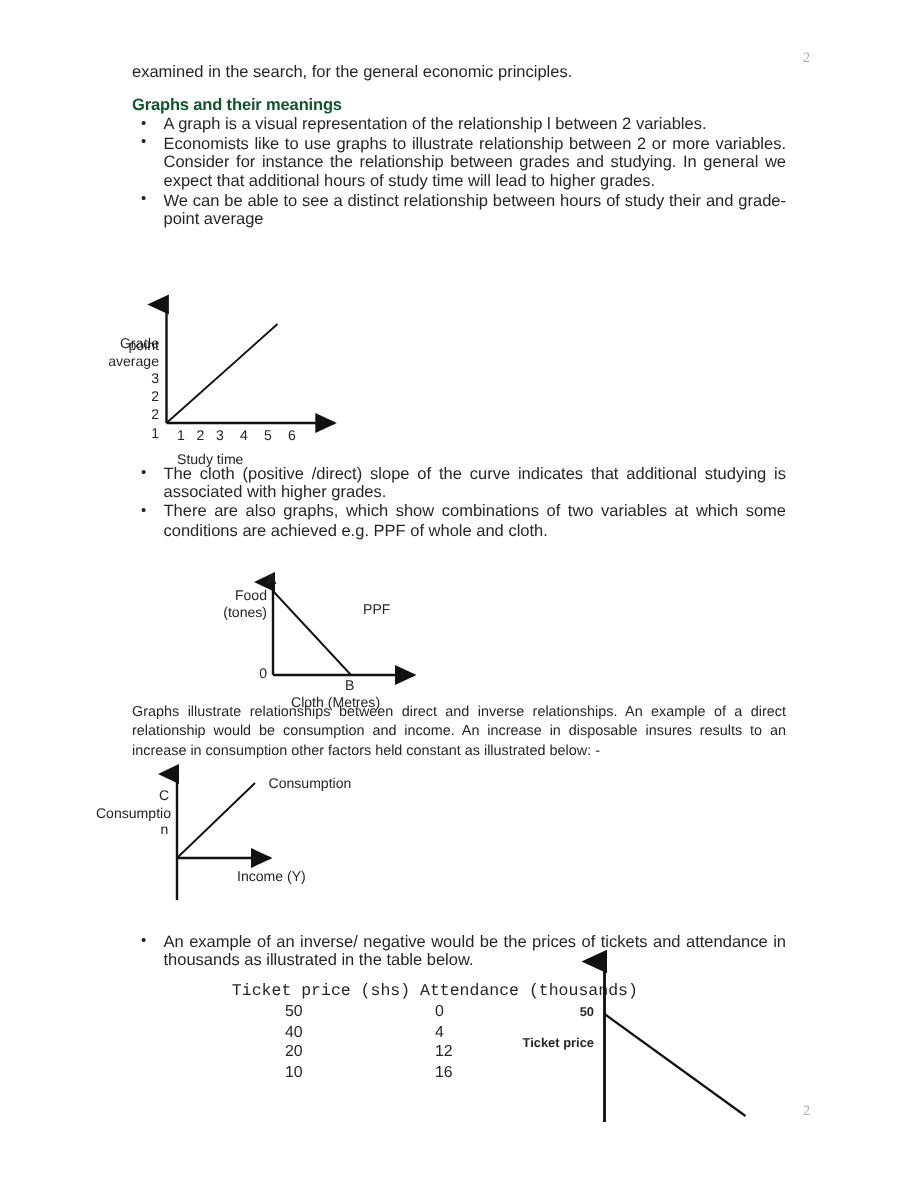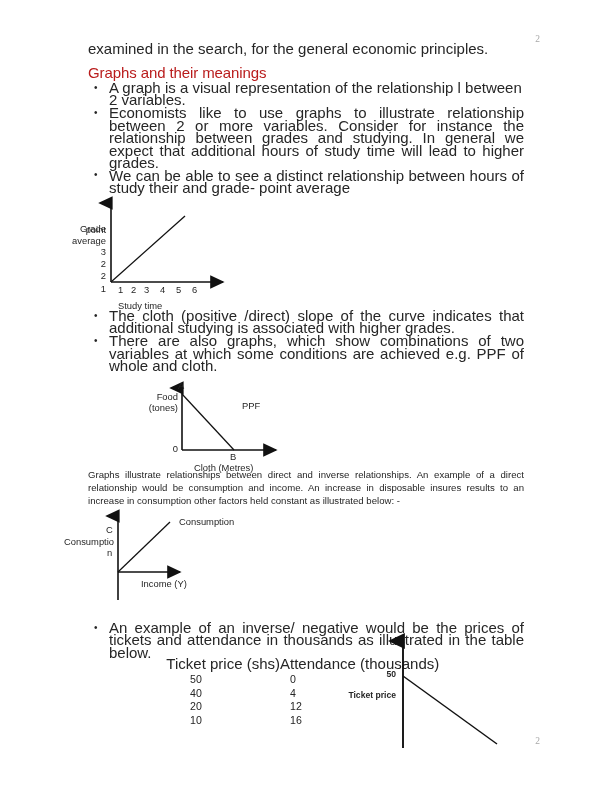--- a/index.html
+++ b/index.html
@@ -26,43 +26,43 @@
     color: #a8a8a8;
     font-family: "Liberation Serif", serif;
   }
   .page-num-top { right: 72px; top: 34px; }
   .page-num-bottom { right: 72px; top: 736px; }
 
   
   .content { position: absolute; left: 88px; top: 42px; width: 436px; }
 
   .intro-line {
-    font-size: 15px;
+    font-size: 11px;
     line-height: 13px;
     color: #262626;
   }
 
   .section-heading {
-    font-size: 15px;
-    font-weight: normal;
+    font-size: 11px;
+    font-weight: bold;
     margin-top: 9px;
     margin-bottom: 1px;
     letter-spacing: -0.1px;
-    color: #b91c1c;
+    color: #14532d;
   }
 
   ul.bullets {
     list-style: none;
     margin: 0;
     padding: 0;
   }
   ul.bullets > li {
     position: relative;
     padding-left: 21px;
-    font-size: 15px;
+    font-size: 11px;
     line-height: 12.4px;
     color: #262626;
     margin-bottom: 0.5px;
   }
   ul.bullets > li::before {
     content: "\2022";
     position: absolute;
     left: 6px;
     top: -0.5px;
     font-size: 10px;
@@ -98,23 +98,24 @@
 
   
   .data-table {
     position: absolute;
     font-size: 10.6px;
     color: #262626;
     border-collapse: collapse;
   }
   .data-table th {
     font-weight: normal;
-    text-align: right;
+    text-align: center;
     padding: 0 0 1px 0;
-    font-size: 15px;
+    font-size: 11px;
+    font-family: Liberation Mono, monospace;
   }
   .data-table td {
     padding: 0 0 1.5px 0;
     font-size: 10.6px;
   }
   .col-price { width: 132px; }
   .cell-indent { padding-left: 42px !important; }
   .cell-indent2 { padding-left: 10px !important; }
 </style>
 </head>
@@ -227,21 +228,21 @@
 
       <line x1="66" y1="64" x2="128" y2="64" stroke="#111" stroke-width="1.6" marker-end="url(#arrR3)"></line>
 
       <line x1="66" y1="64" x2="118" y2="14" stroke="#111" stroke-width="1.25"></line>
     </svg>
 
     <span class="fig-label" style="left:54px; top:16px;">C</span>
     <span class="fig-label right" style="left:-4px; top:28px; width:66px;">Consumptio</span>
     <span class="fig-label" style="left:55px; top:39px;">n</span>
     <span class="fig-label" style="left:127px; top:8px;">Consumption</span>
-    <span class="fig-label" style="left:69px; top:70px;padding-left:20px;">Income (Y)</span>
+    <span class="fig-label" style="left:86px; top:70px;padding-left:20px;">Income (Y)</span>
   </div>
 
   <div class="content" style="top:622px;">
     <ul class="bullets">
       <li class="justify">An example of an inverse/ negative would be the prices of tickets and attendance in thousands as illustrated in the table below.</li>
     </ul>
   </div>
 
   <table class="data-table" style="left:148px; top:655px;">
     <thead>

